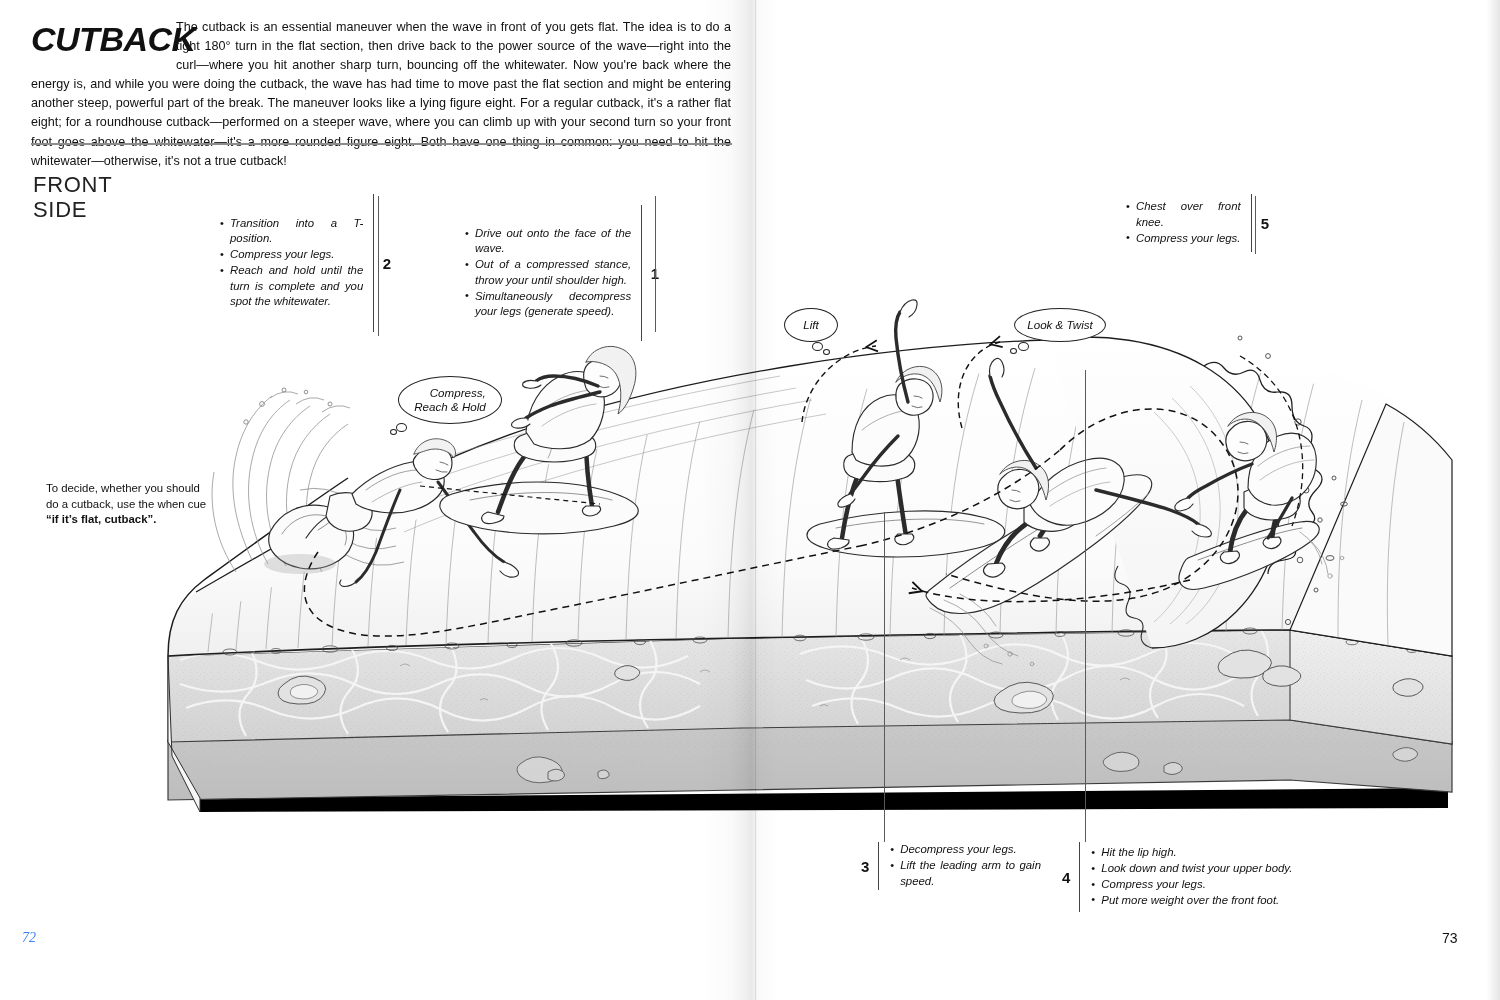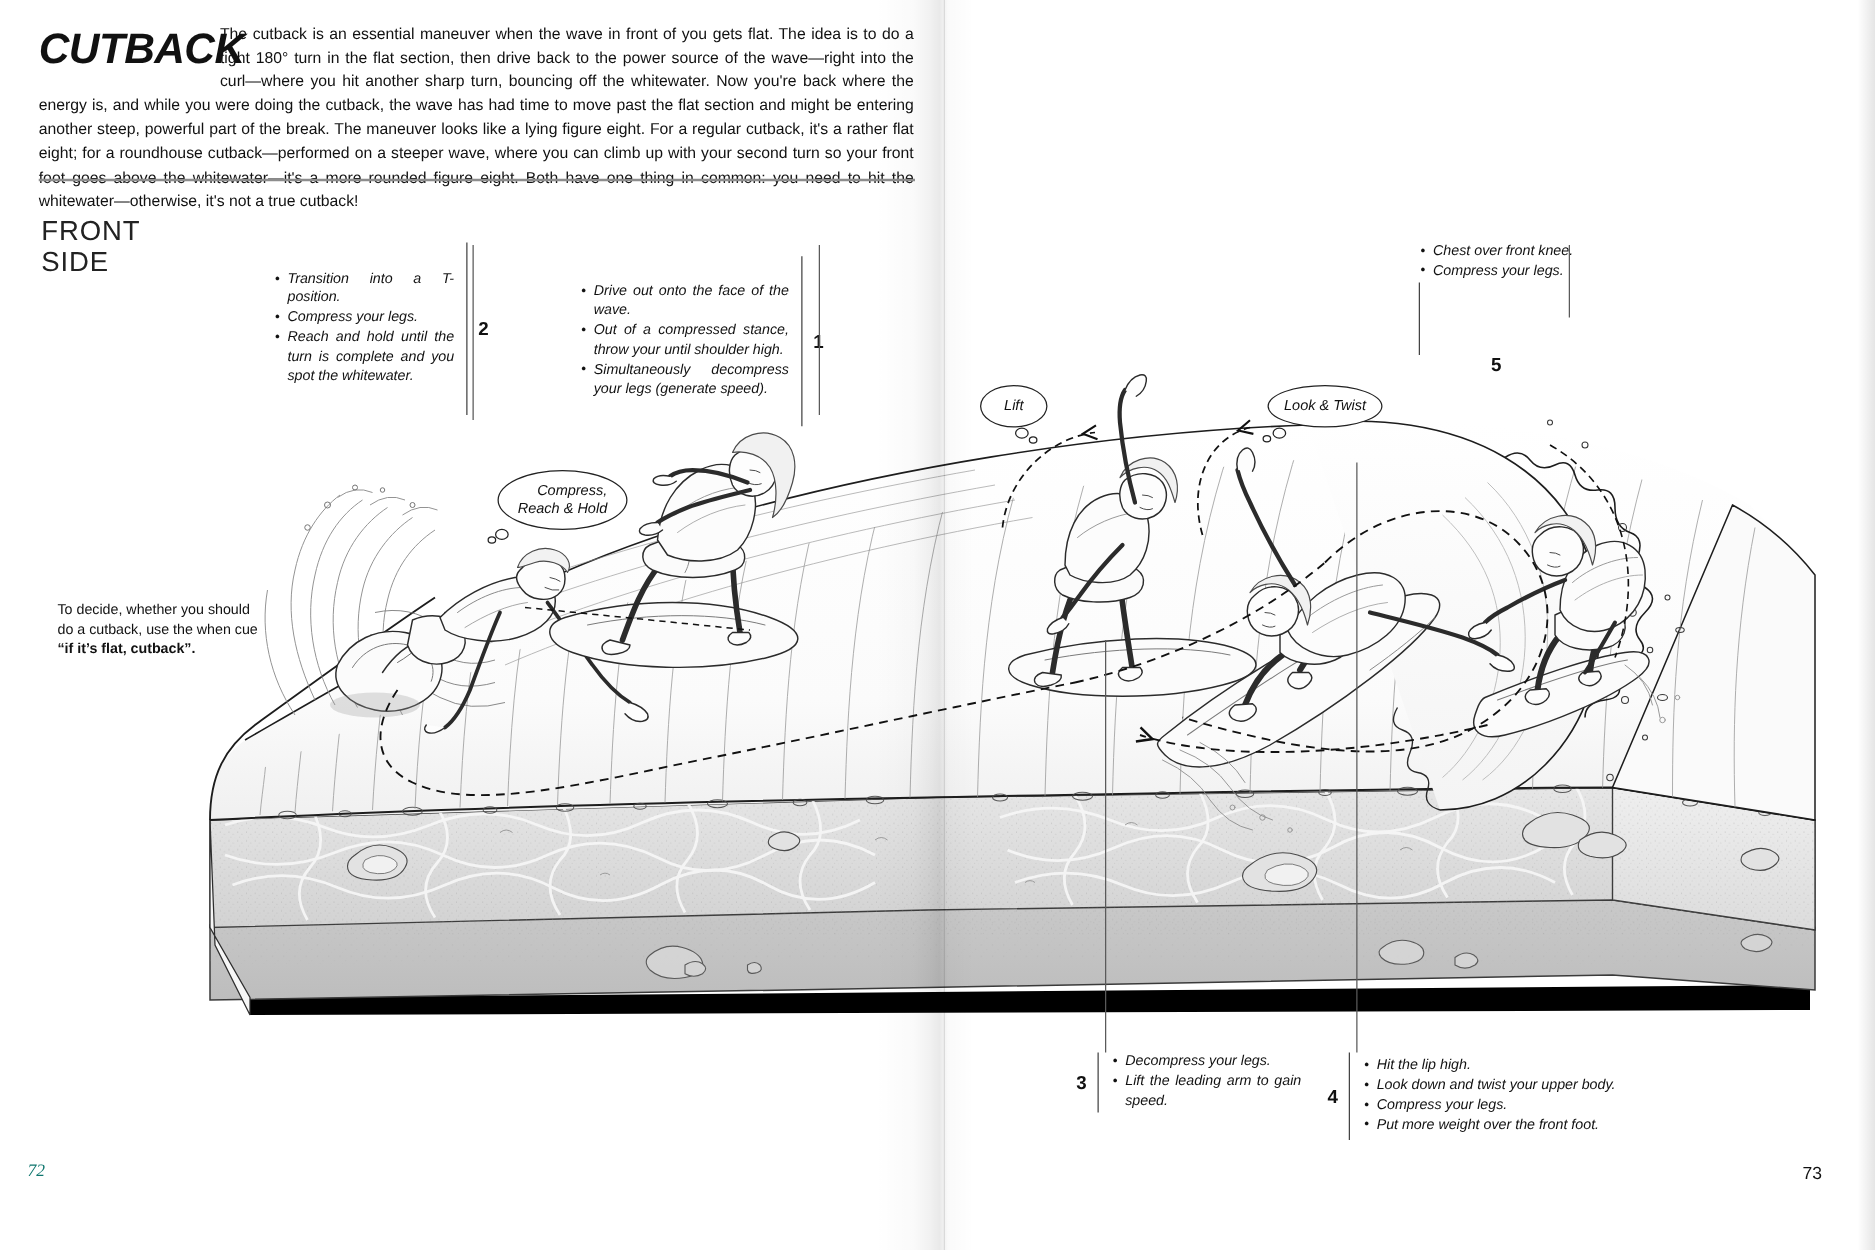--- a/index.html
+++ b/index.html
@@ -93,21 +93,21 @@
     background:#fff;display:flex;align-items:center;justify-content:center;
     text-align:center;
     font-style:italic;font-size:11.6px;line-height:14px;color:#111;
     padding:5px 8px;box-sizing:border-box;
   }
   .dot{position:absolute;border:1.3px solid #222;border-radius:50%;background:#fff;z-index:32;}
 
   
   .pgno-l{
     position:absolute;left:22px;top:930px;
-    font-family:"Liberation Serif",serif;font-style:italic;font-size:14px;color:#0f766e;
+    font-family:"Liberation Serif",serif;font-style:italic;font-size:14px;color:#3b82f6;
   }
   .pgno-r{
     position:absolute;left:1442px;top:930px;
     font-size:14px;color:#111;
   }
 
   
   .illus{position:absolute;left:0;top:160px;width:1500px;height:680px;z-index:10;}
   .illus svg{display:block;}
 </style>
@@ -602,21 +602,21 @@
   <div class="callout numlast" style="left:464px;top:194px;width:195px;margin-top:11px;">
     <ul>
       <li>Drive out onto the face of the wave.</li>
       <li>Out of a compressed stance, throw your until shoulder high.</li>
       <li>Simultaneously decompress your legs (generate speed).</li>
     </ul>
     <div class="bar" style="height:136px;"></div>
     <div class="num">1</div>
   </div>
 
-  <div class="callout numlast" style="left:1125px;top:194px;width:144px;flex-direction:column;">
+  <div class="callout numlast" style="left:1125px;top:194px;width:144px;">
     <ul>
       <li>Chest over front knee.</li>
       <li>Compress your legs.</li>
     </ul>
     <div class="bar" style="height:58px;"></div>
     <div class="num">5</div>
   </div>
 
   <div class="callout numfirst" style="left:861px;top:842px;width:180px;">
     <div class="num">3</div>

